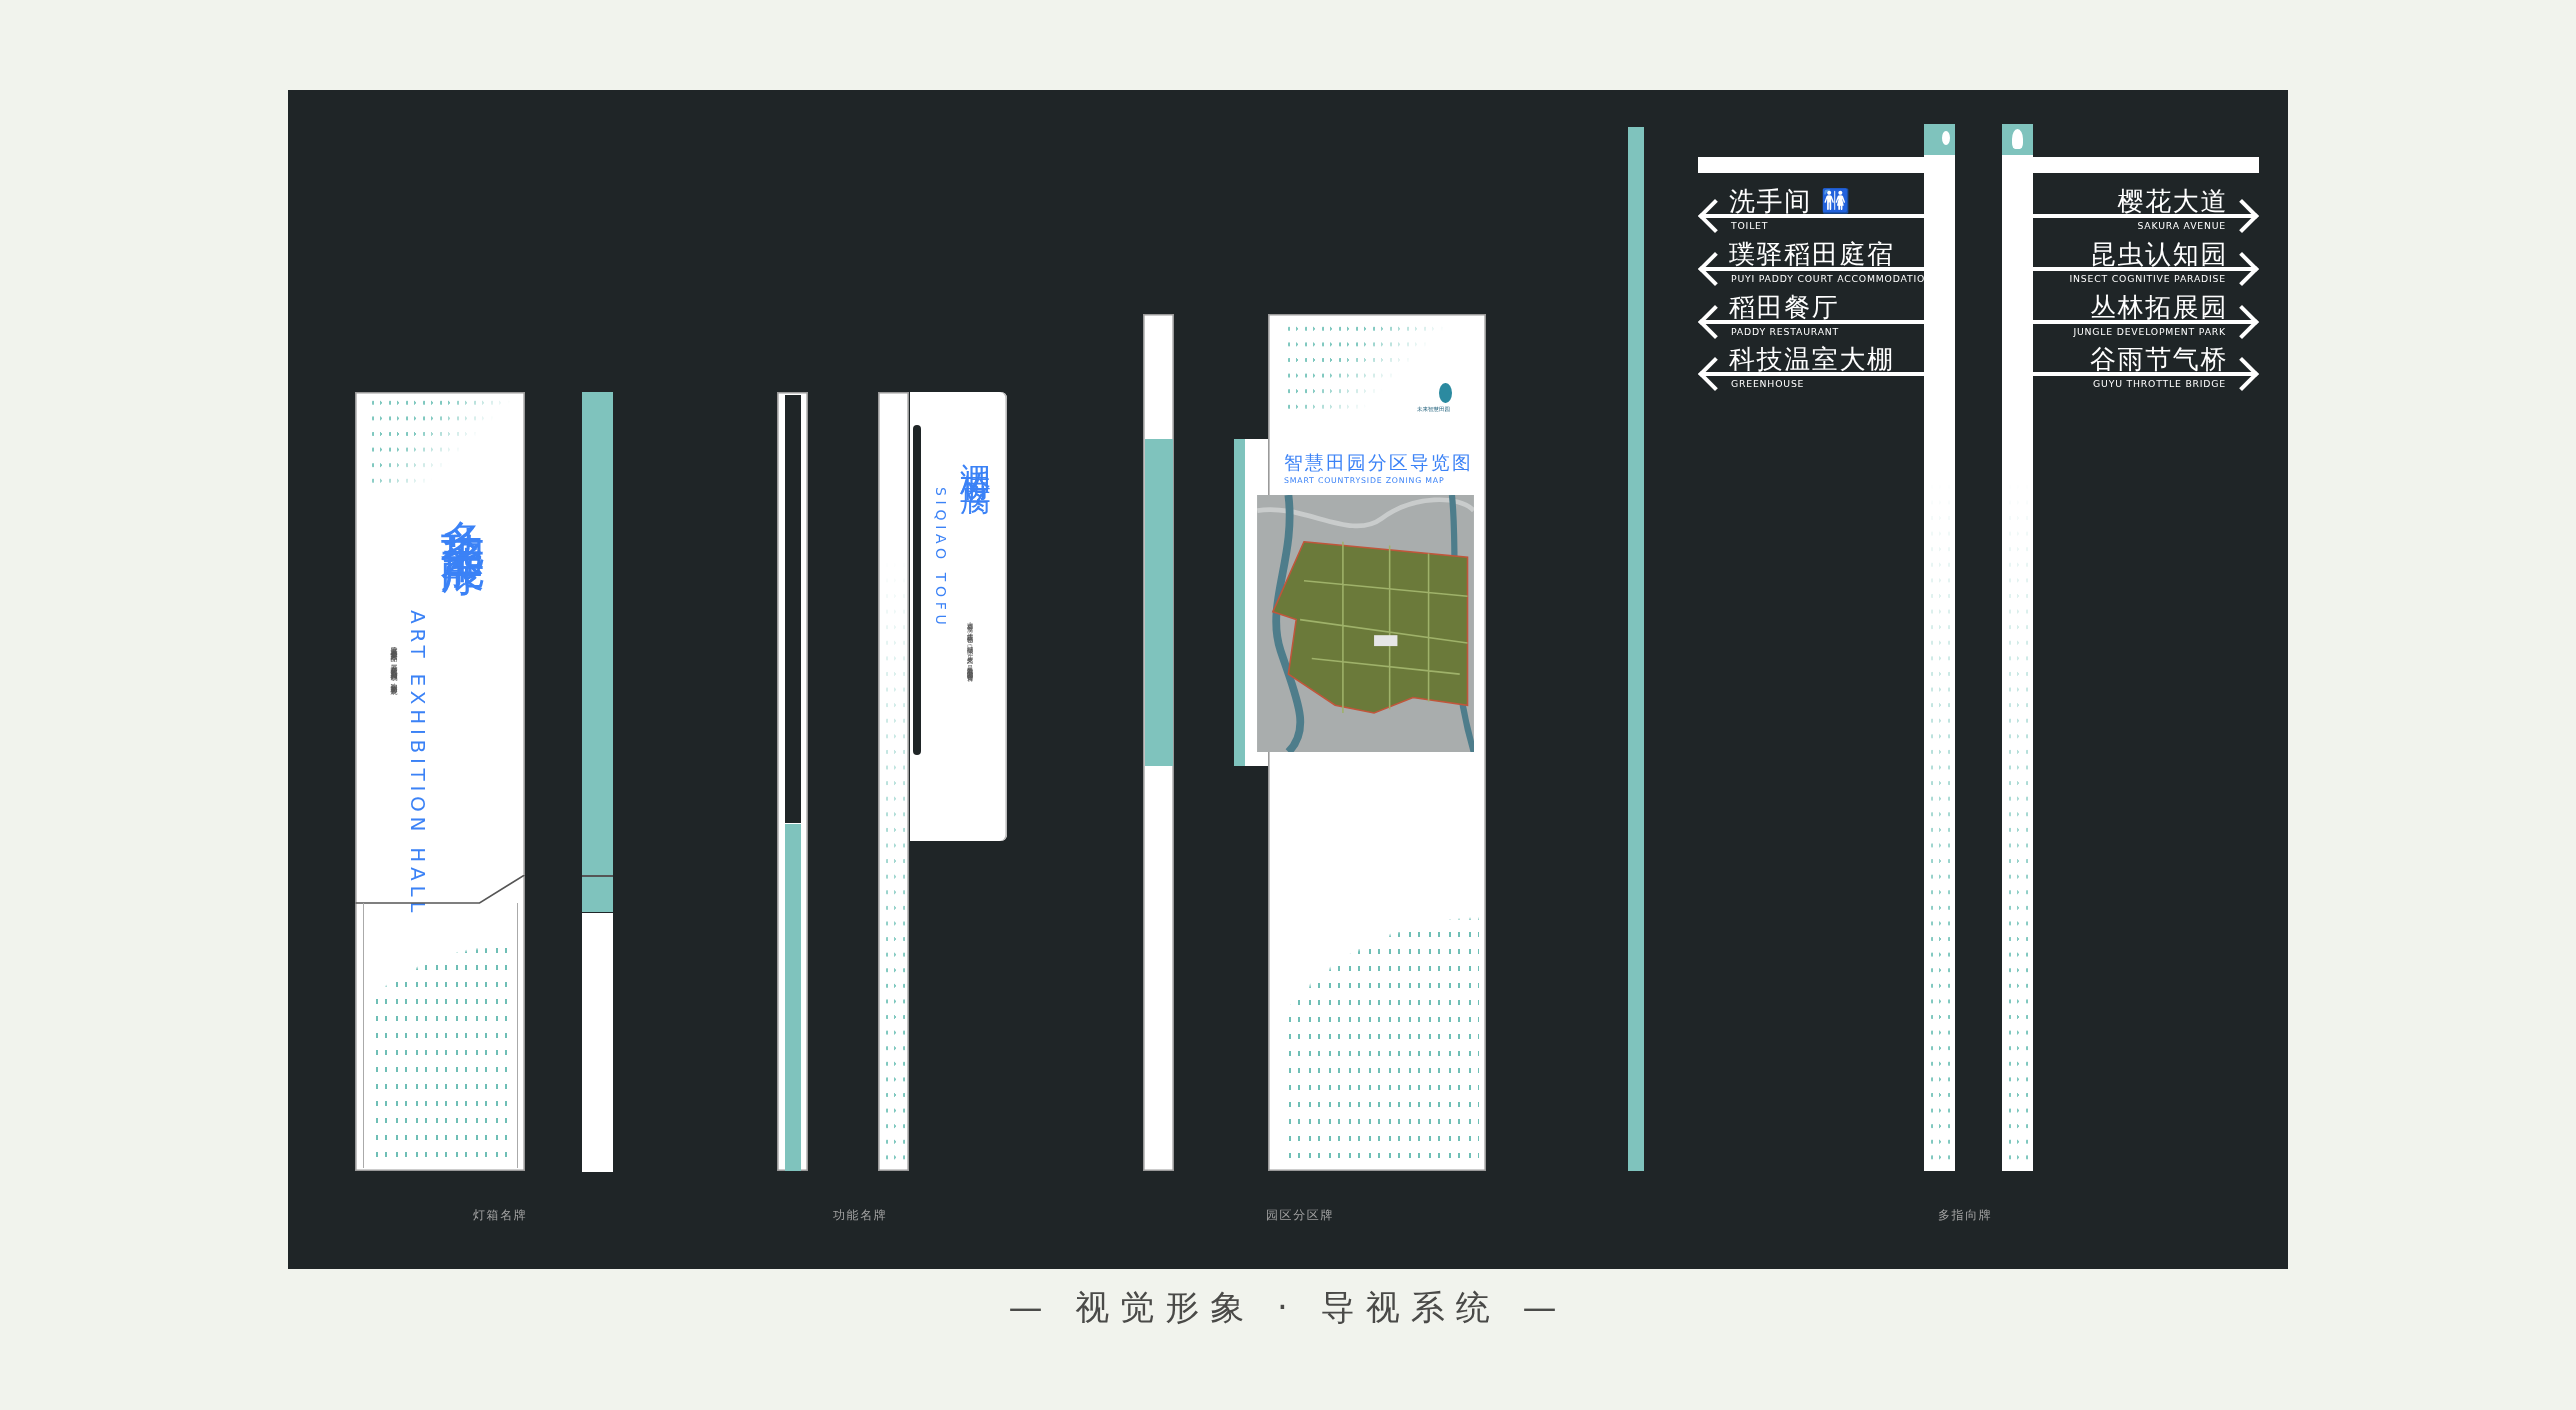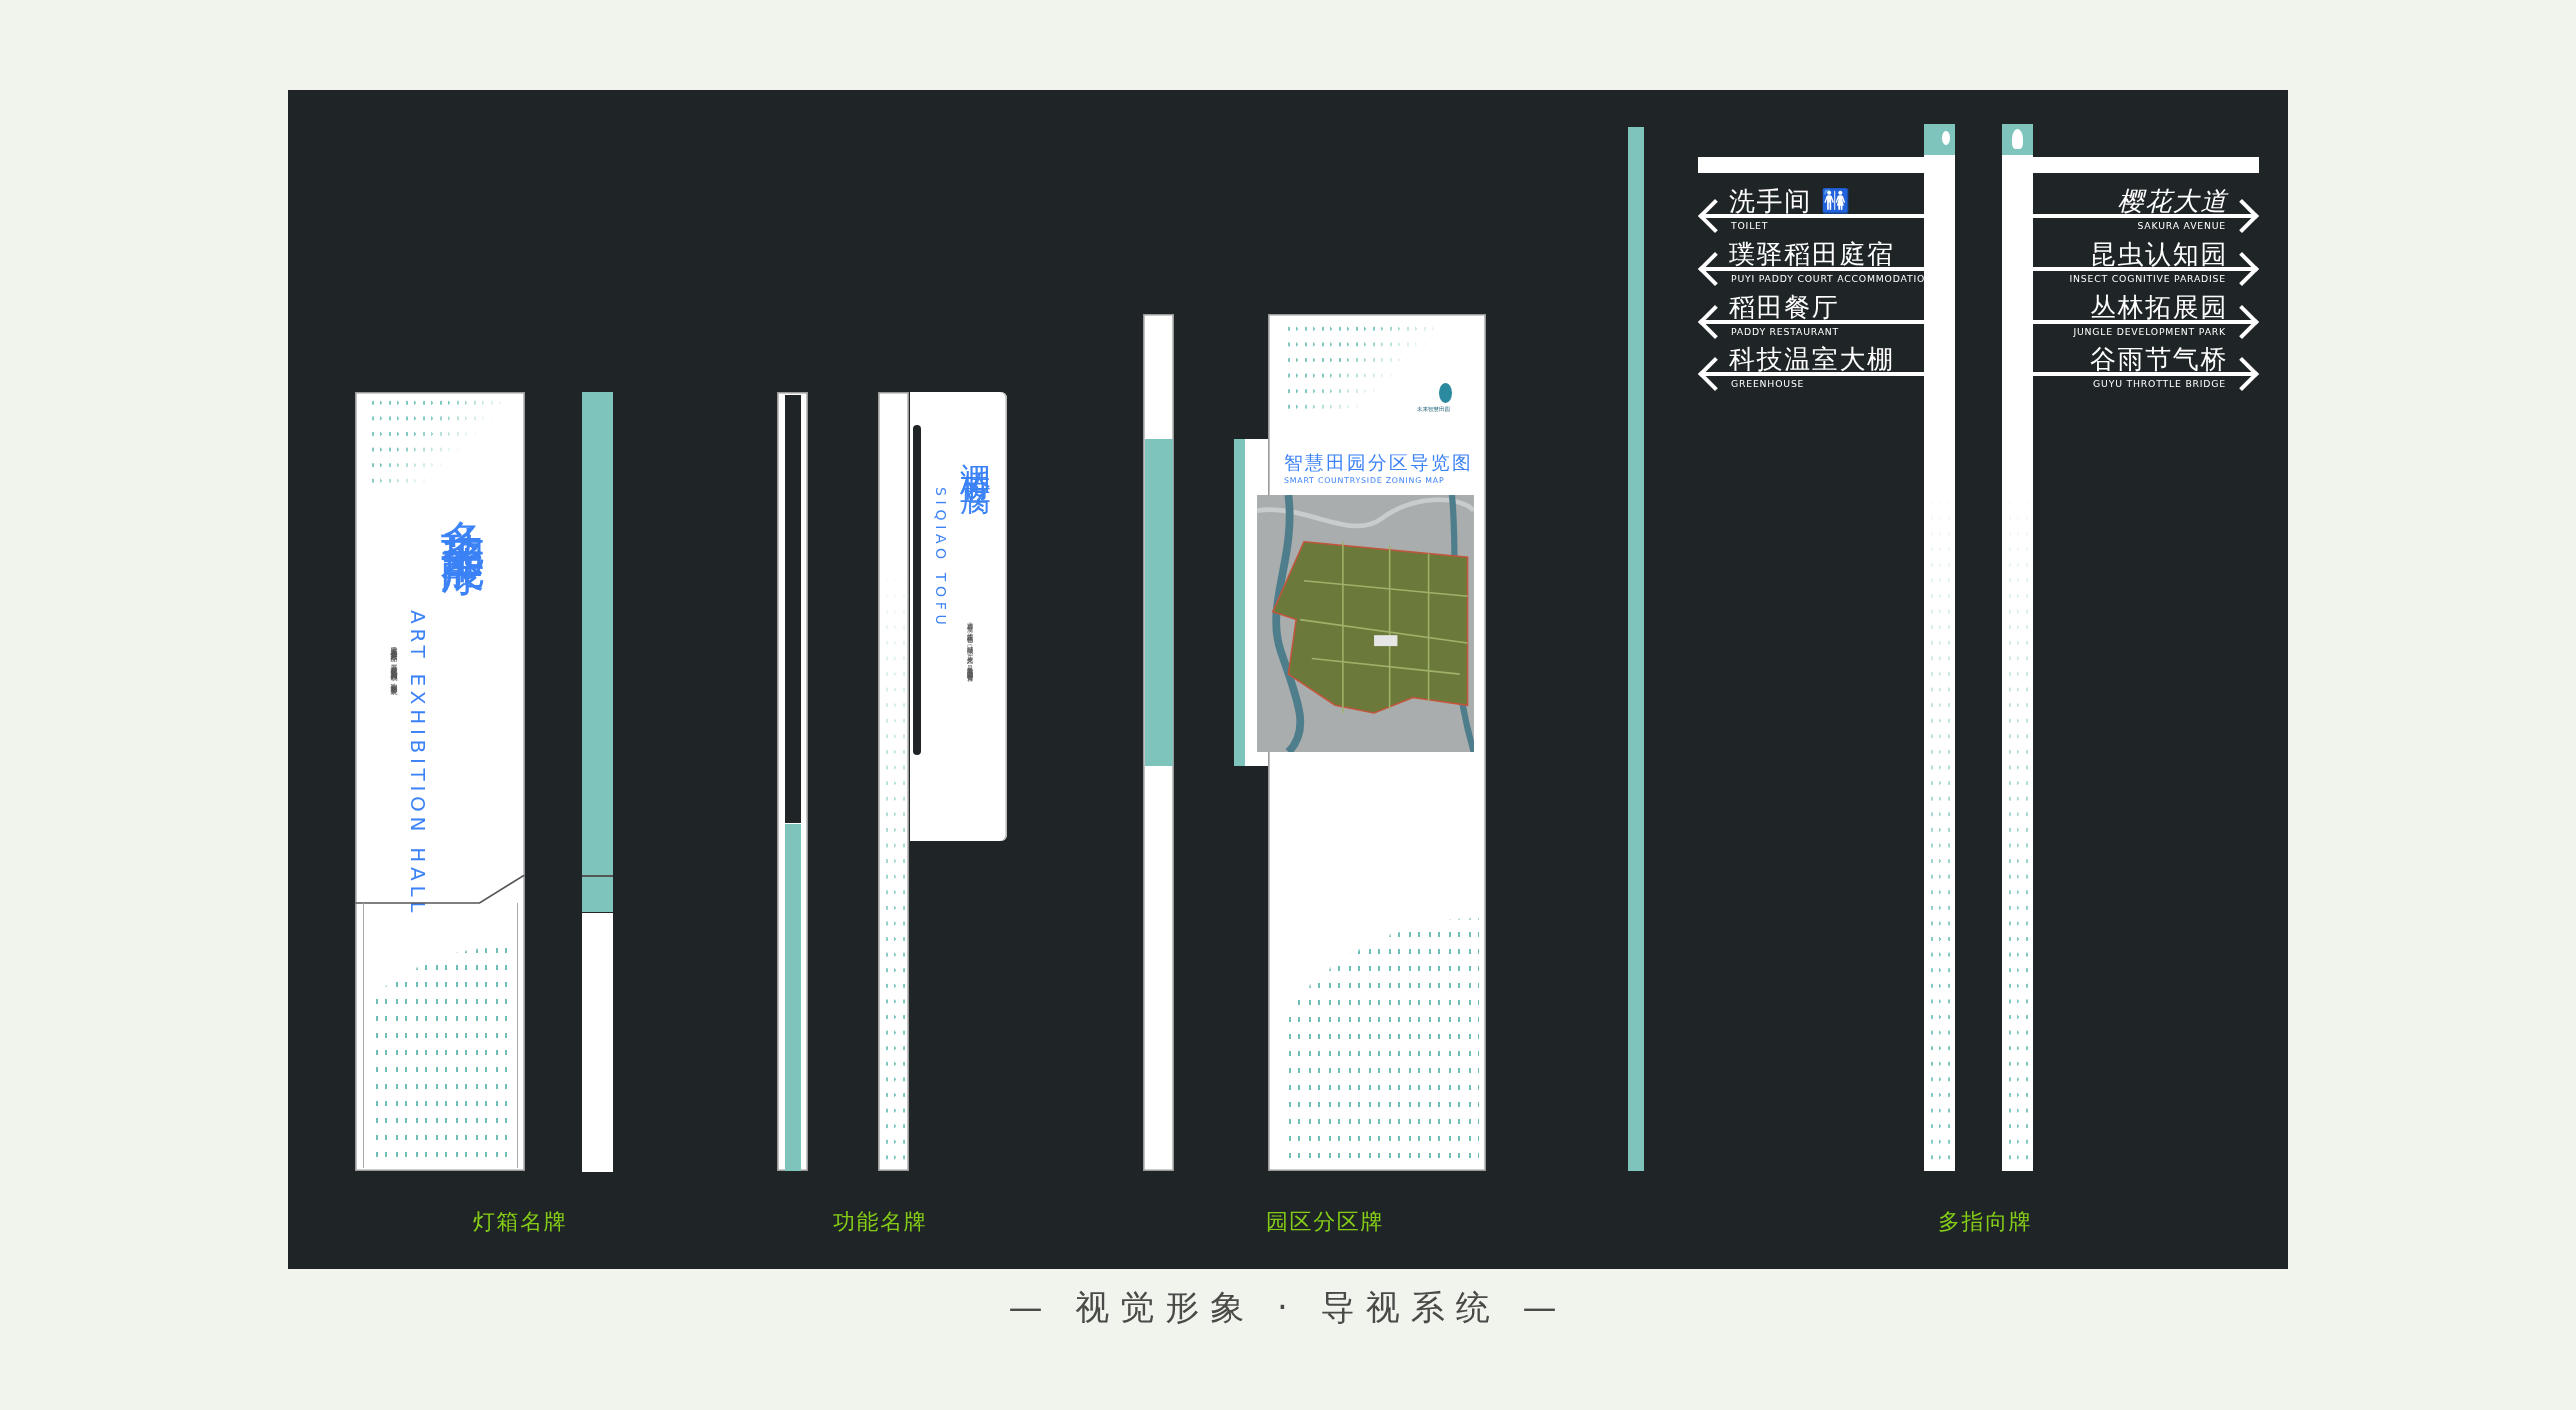--- a/index.html
+++ b/index.html
@@ -21,21 +21,21 @@
     background-size:17px 15.6px;}
   .fade-up{-webkit-mask-image:linear-gradient(to bottom, transparent 0%, #000 70%);mask-image:linear-gradient(to bottom, transparent 0%, #000 70%);}
   .fade-tl{-webkit-mask-image:linear-gradient(135deg,#000 0%,#000 35%,transparent 62%);mask-image:linear-gradient(135deg,#000 0%,#000 35%,transparent 62%);}
   .arc-mask{-webkit-mask-image:radial-gradient(circle at 100% 100%, #000 0%, #000 70%, transparent 71%);mask-image:radial-gradient(circle at 100% 100%, #000 0%, #000 70%, transparent 71%);}
   .vert{writing-mode:vertical-rl;text-orientation:upright;}
   .vert-side{writing-mode:vertical-rl;}
   .t-dark{color:#3b82f6;}
   .title-cn{font-family:"DejaVu Sans","Liberation Sans",sans-serif;font-weight:400;letter-spacing:6.2px;}
   .en-side{font-family:"DejaVu Sans","Liberation Sans",sans-serif;letter-spacing:4.7px;}
   .body-text{font-size:7px;line-height:10px;color:#555;letter-spacing:0.8px;}
-  .caption{position:absolute;color:#84cc16;font-size:22px;letter-spacing:1.6px;}
+  .caption{position:absolute;color:#a3a3a3;font-size:12px;letter-spacing:1.6px;}
   .dir-row{position:absolute;height:53px;}
   .dir-line{position:absolute;height:4.7px;background:#fff;}
   .dir-cn{position:absolute;color:#fff;font-size:26px;letter-spacing:1.6px;line-height:28px;white-space:nowrap;}
   .dir-en{position:absolute;color:#fff;font-size:9.3px;letter-spacing:0.8px;white-space:nowrap;}
   .arrow{position:absolute;width:20px;height:20px;border-top:4.7px solid #fff;border-left:4.7px solid #fff;}
   .footer-title{position:absolute;left:0;right:0;top:1285px;text-align:center;color:#4a4a48;font-size:34px;letter-spacing:11px;}
 </style>
 </head>
 <body>
 
@@ -129,21 +129,21 @@
     <div class="dir-en" style="left:33px;top:33px;">GREENHOUSE</div>
   </div>
 
   <div class="abs teal" style="left:1714px;top:34px;width:31px;height:31px;"></div>
   <div class="abs" style="left:1724px;top:39px;width:11px;height:20px;border-radius:50% 50% 30% 30%;background:#fff;"></div>
   <div class="abs white" style="left:1714px;top:65px;width:31px;height:1016px;"></div>
   <div class="abs dots-sm fade-up" style="left:1717px;top:389px;width:25px;height:685px;"></div>
   <div class="abs white" style="left:1745px;top:67px;width:226px;height:15.6px;"></div>
 
   <div class="dir-row" style="left:1745px;top:97px;width:226px;">
-    <div class="dir-cn" style="right:31px;top:0;font-style:italic;">樱花大道</div>
+    <div class="dir-cn" style="right:31px;top:0;">樱花大道</div>
     <div class="dir-line" style="left:0;top:26.5px;width:223px;"></div>
     <div class="arrow" style="right:4.7px;top:17px;transform:rotate(135deg);"></div>
     <div class="dir-en" style="right:33px;top:33px;">SAKURA AVENUE</div>
   </div>
   <div class="dir-row" style="left:1745px;top:150px;width:226px;">
     <div class="dir-cn" style="right:31px;top:0;">昆虫认知园</div>
     <div class="dir-line" style="left:0;top:26.5px;width:223px;"></div>
     <div class="arrow" style="right:4.7px;top:17px;transform:rotate(135deg);"></div>
     <div class="dir-en" style="right:33px;top:33px;">INSECT COGNITIVE PARADISE</div>
   </div>

